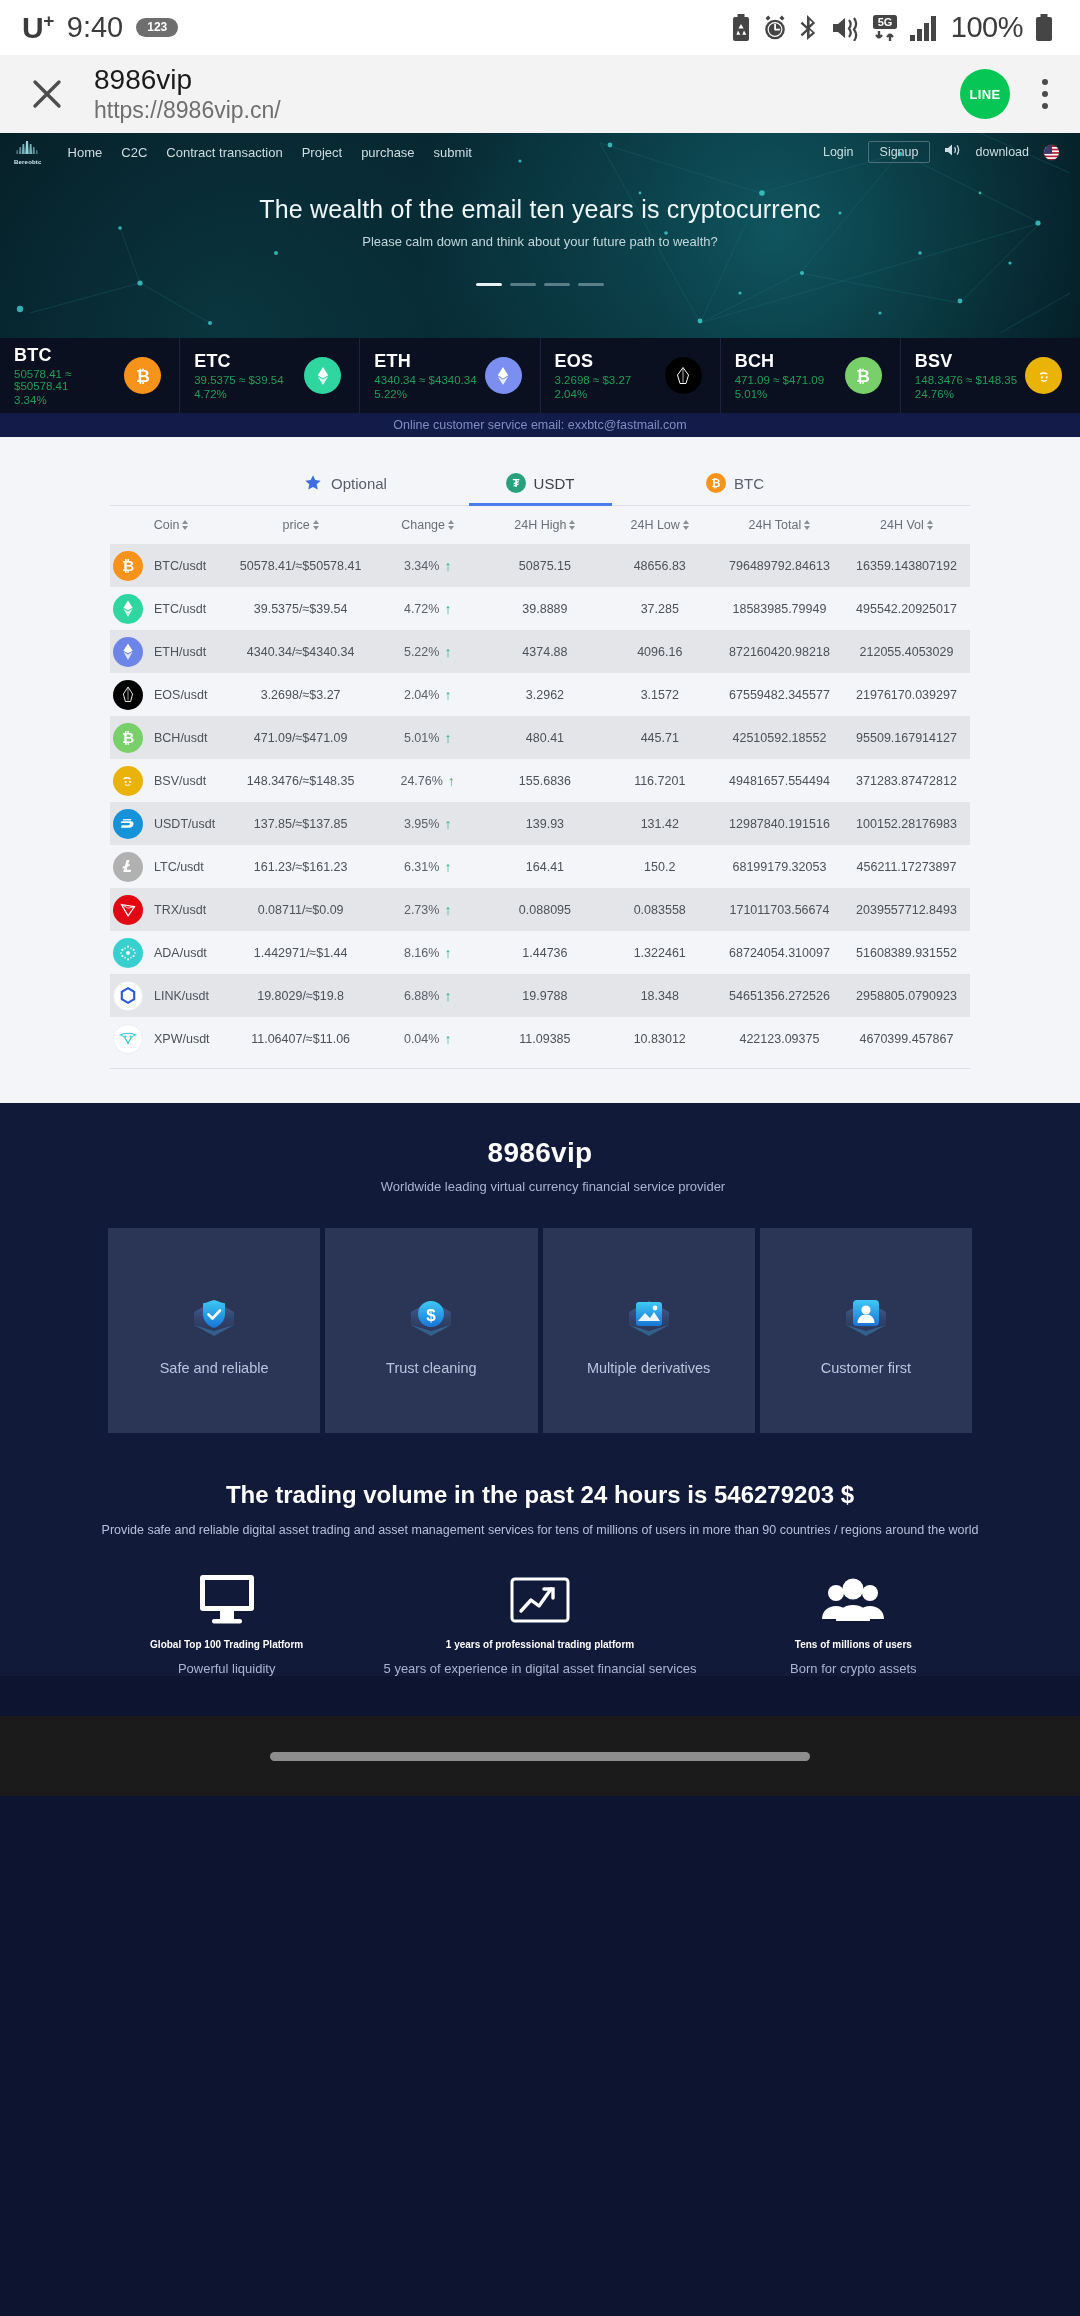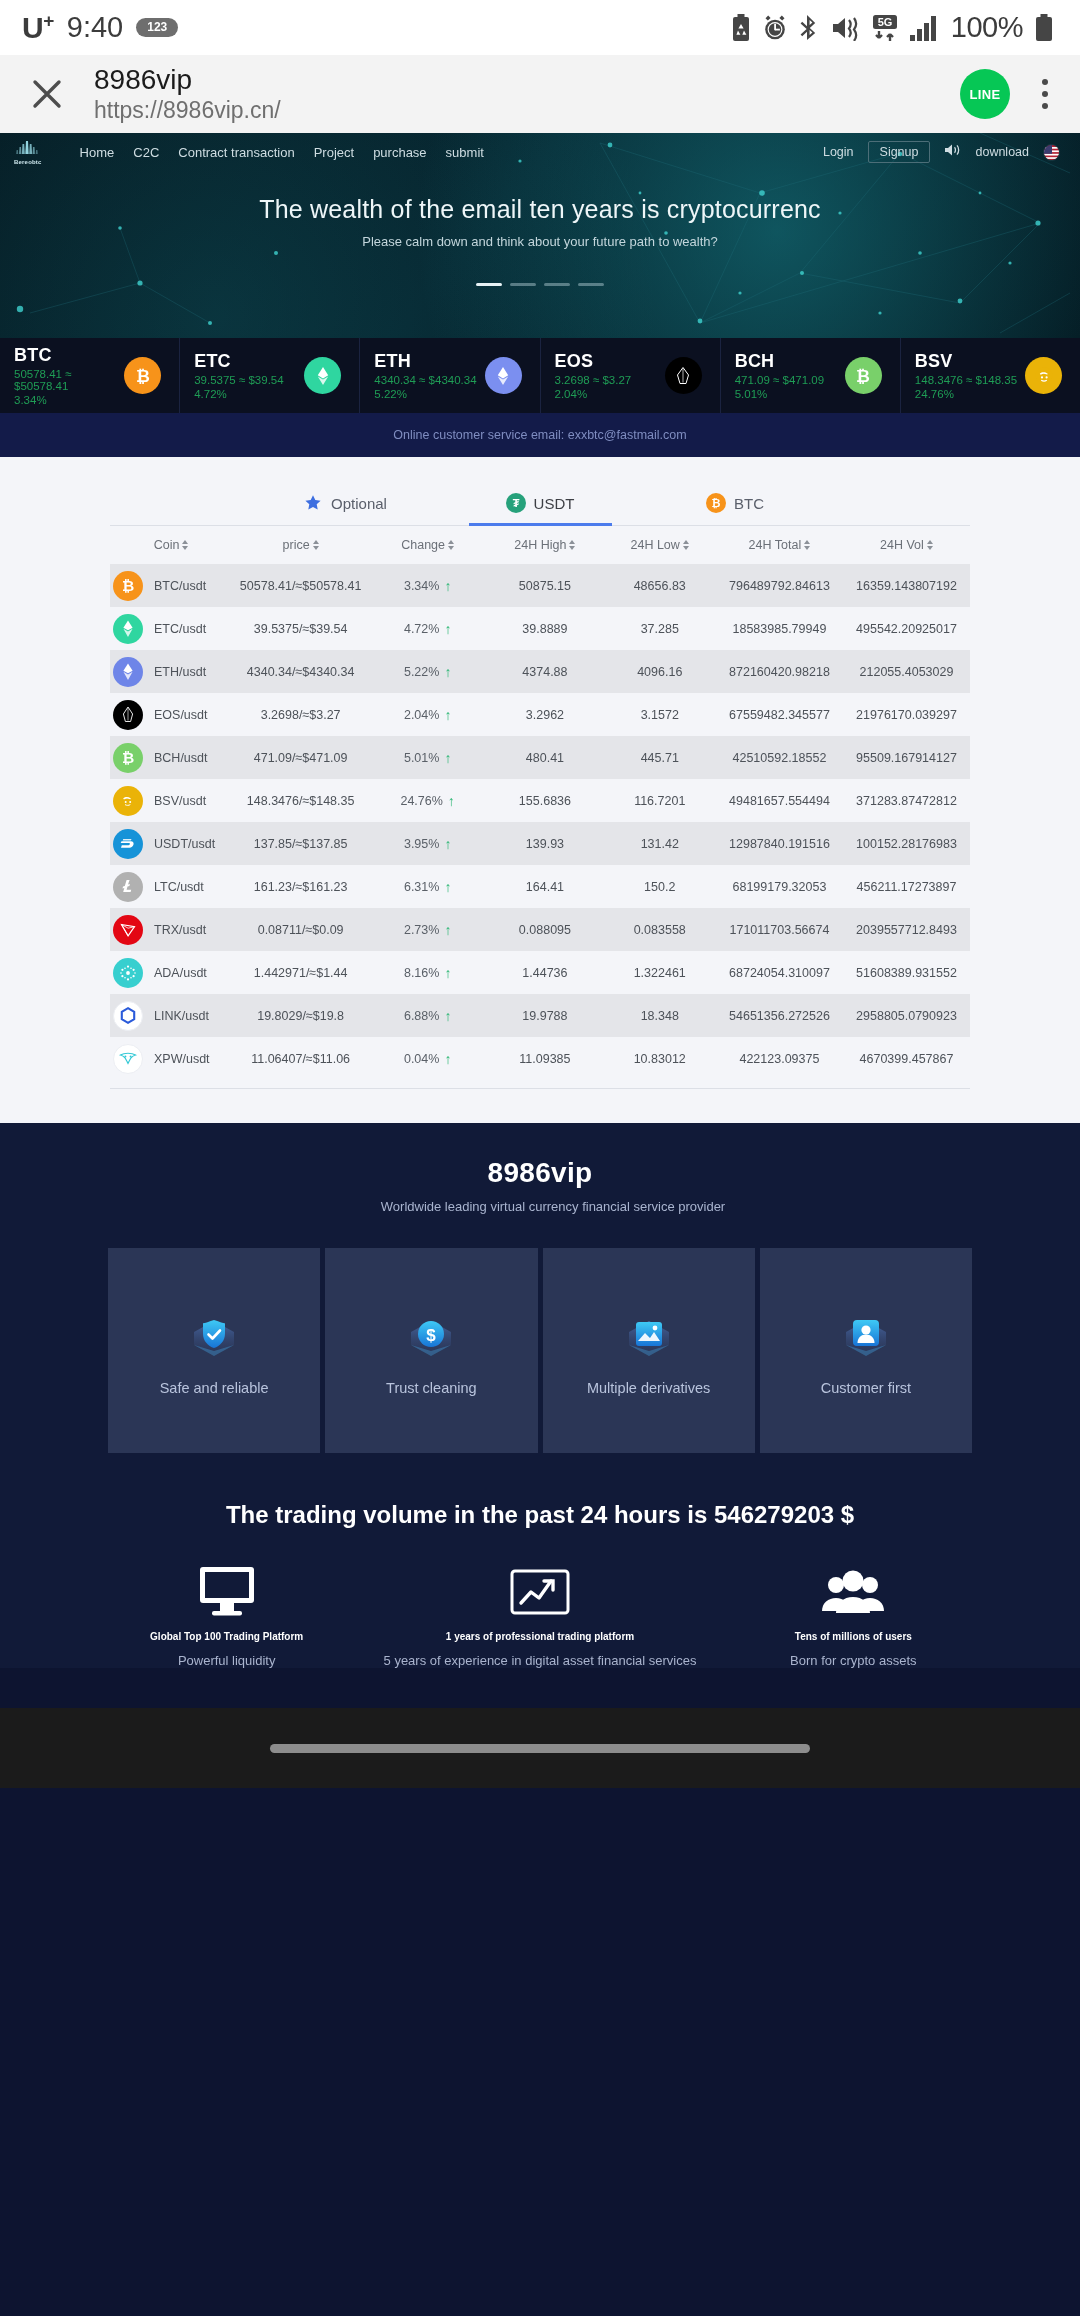--- a/index.html
+++ b/index.html
@@ -46,21 +46,21 @@
   .hero{
     position:relative;height:205px;overflow:hidden;
     background:
       radial-gradient(circle at 72% 48%, rgba(25,140,150,.50) 0%, rgba(10,40,60,0) 46%),
       radial-gradient(circle at 20% 90%, rgba(20,110,120,.28) 0%, rgba(10,30,45,0) 50%),
       linear-gradient(130deg,#05171f 0%,#06222c 45%,#041820 100%);
   }
   .hero .net{position:absolute;inset:0;}
   .topnav{
     position:relative;z-index:3;height:34px;display:flex;align-items:center;
-    padding:4px 20px 0 14px;gap:12px;
+    padding:4px 20px 0 14px;gap:0;
   }
   .logo-wrap{display:flex;flex-direction:column;align-items:center;margin-right:26px;}
   .logo-mark{display:block;}
   .logo-txt{font-size:6px;color:#cfe9ef;font-weight:700;letter-spacing:.2px;margin-top:1px;}
   .nav-links{display:flex;align-items:center;gap:19px;}
   .nav-links a{color:#cfdde2;font-size:13px;text-decoration:none;white-space:nowrap;}
   .nav-right{margin-left:auto;display:flex;align-items:center;gap:14px;}
   .nav-right a{color:#cfdde2;font-size:12.5px;text-decoration:none;white-space:nowrap;}
   .signup-btn{border:1px solid #4c6e78;border-radius:2px;padding:3px 11px;}
   .flag{
@@ -82,21 +82,21 @@
     padding:0 18px 0 14px;border-right:1px solid #1b2340;position:relative;
   }
   .tk:last-child{border-right:none;}
   .tk-txt{display:flex;flex-direction:column;gap:2px;}
   .tk-sym{color:#fff;font-size:18px;font-weight:700;letter-spacing:.2px;}
   .tk-price{color:#1f9d55;font-size:11.5px;}
   .tk-chg{color:#1f9d55;font-size:11.5px;}
   .tk-icon{width:37px;height:37px;border-radius:50%;display:flex;align-items:center;justify-content:center;flex:0 0 auto;}
   
   .mailbar{
-    background:#131b49;height:44px;display:flex;align-items:center;justify-content:center;
+    background:#131b49;height:24px;display:flex;align-items:center;justify-content:center;
   }
   .mailbar span{color:#7f8dc0;font-size:12.5px;}
   
   .market{background:#f4f5f9;padding:26px 0 34px;}
   .tabs{
     display:flex;justify-content:center;gap:0;border-bottom:1px solid #dcdfe6;
     width:860px;margin:0 auto;
   }
   .tab{
     display:flex;align-items:center;gap:8px;padding:10px 0 12px;
@@ -851,20 +851,21 @@
           <path d="M37 50l20-11-20 6-20-6z" fill="#46a8e8" opacity=".35"></path>
         </svg>
       </div>
       <div class="card-lbl">Customer first</div>
     </div>
   </div>
 </div>
 
 <div class="dark2">
   <div class="d2-title">The trading volume in the past 24 hours is 546279203 $</div>
+  <div class="d2-sub">Provide safe and reliable digital asset trading and asset management services for tens of millions of users in more than 90 countries / regions around the world</div>
   <div class="stats">
     <div class="stat">
       <div class="stat-ic">
         <svg width="62" height="54" viewBox="0 0 62 54">
             <rect x="4" y="2" width="54" height="36" rx="3" fill="#fff"></rect>
             <rect x="9" y="7" width="44" height="26" fill="#111a38"></rect>
             <rect x="24" y="38" width="14" height="8" fill="#fff"></rect>
             <rect x="16" y="46" width="30" height="4.5" rx="2" fill="#fff"></rect>
           </svg>
       </div>

